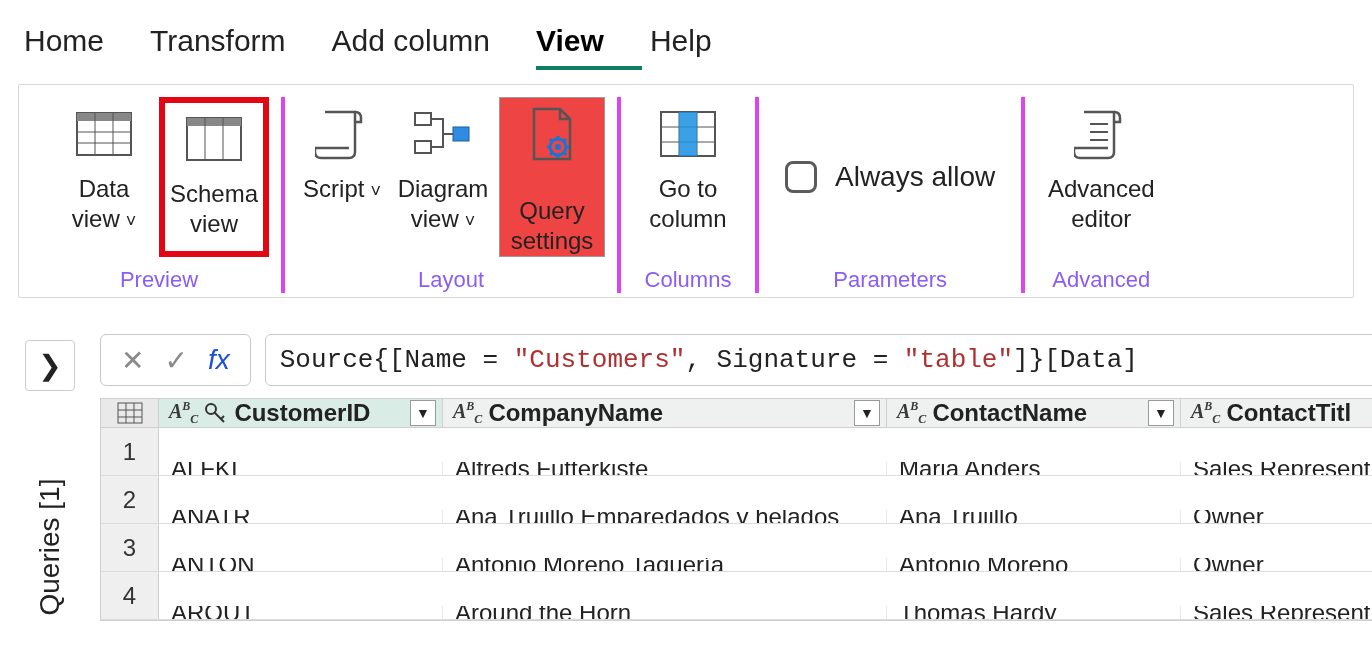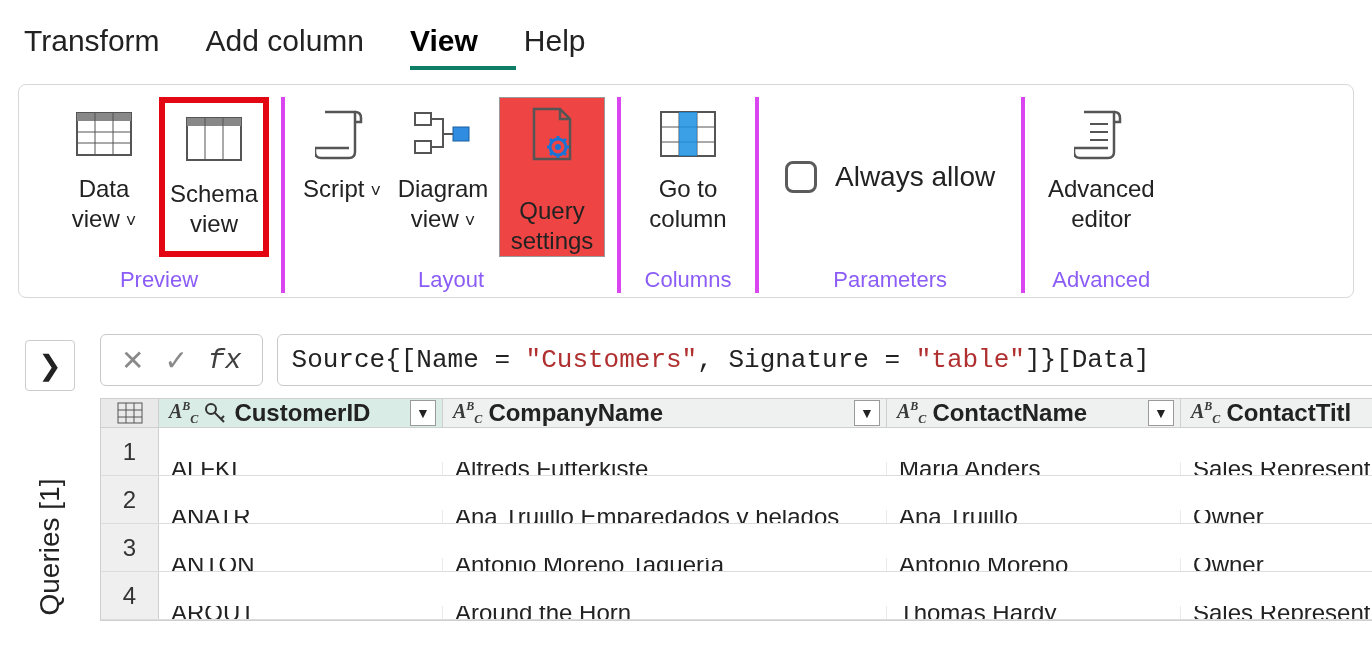--- a/index.html
+++ b/index.html
@@ -24,21 +24,21 @@
     color: #000;
     font-weight: 600;
     padding-bottom: 8px;
     border-bottom: 4px solid #0e7e66;
   }
 
   
   .ribbon-wrap {
     margin: 14px 18px 0 18px;
     border: 1px solid #d8d8d8;
-    border-radius: 8px;
+    border-radius: 2px;
     padding: 12px 18px 4px 18px;
     display: flex;
     align-items: stretch;
   }
   .ribbon-group {
     display: flex;
     flex-direction: column;
     align-items: center;
     padding: 0 12px;
   }
@@ -230,20 +230,21 @@
     white-space: nowrap;
     overflow: hidden;
     margin-top: 34px;
   }
   .key-icon { margin-right: 8px; color: #3c3c3c; }
 </style>
 </head>
 <body>
 
 <div class="menubar">
+  <div class="tab">Home</div>
   <div class="tab">Transform</div>
   <div class="tab">Add column</div>
   <div class="tab active">View</div>
   <div class="tab">Help</div>
 </div>
 
 <div class="ribbon-wrap">
 
   <div class="ribbon-group">
     <div class="ribbon-items">
@@ -385,21 +386,21 @@
     </div>
     <div class="queries-label">Queries [1]</div>
   </div>
 
   <div class="grid-col">
 
     <div class="formula-bar">
       <div class="fb-iconbox">
         <span>✕</span>
         <span>✓</span>
-        <span style="font-style:italic;font-family:Liberation Mono, monospace;color:#404040">fx</span>
+        <span style="font-style:italic;font-family:Liberation Sans, sans-serif;color:#1d4ed8">fx</span>
       </div>
       <div class="fb-input">
         <span class="tok-plain">Source{[Name = </span>
         <span class="tok-str">"Customers"</span>
         <span class="tok-plain">, Signature = </span>
         <span class="tok-str">"table"</span>
         <span class="tok-plain">]}[Data]</span>
       </div>
     </div>
 

